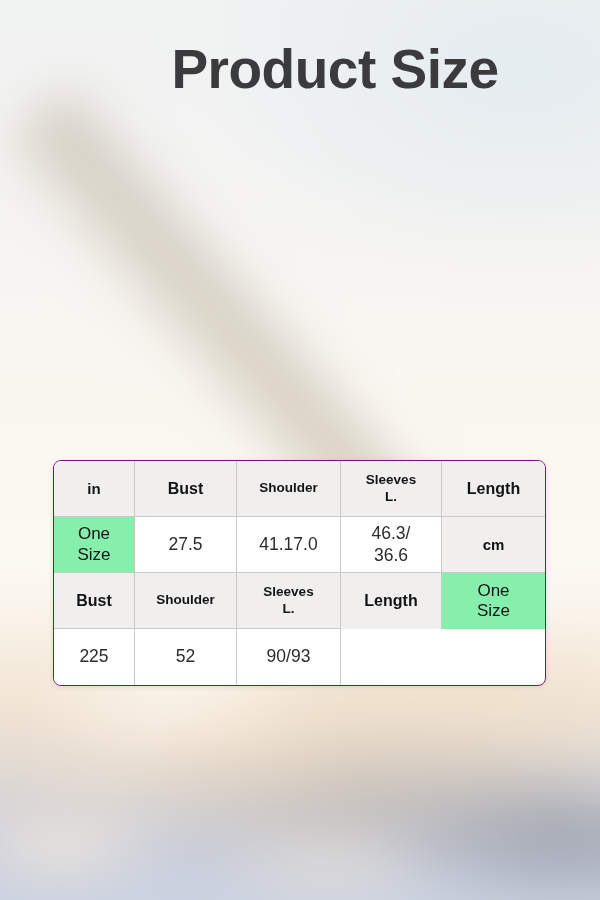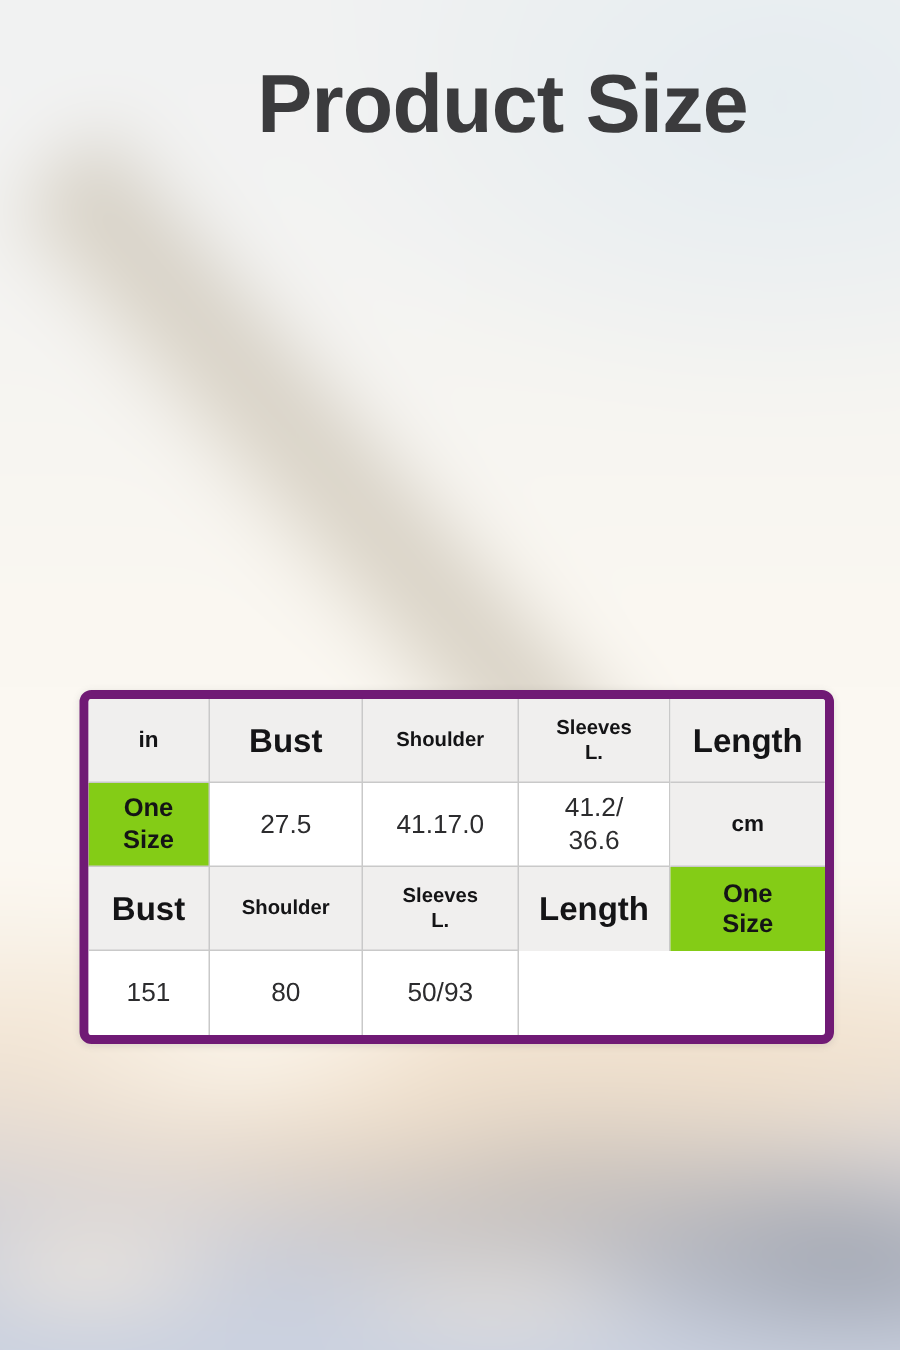--- a/index.html
+++ b/index.html
@@ -38,37 +38,37 @@
     font-size:55px;line-height:73px;letter-spacing:-0.5px;padding-left:35px;
   }
 
   
   .size-table{
     position:absolute;left:53px;top:460px;
     display:grid;
     grid-template-columns:81px 102px 104px 101px 103px;
     grid-auto-rows:56px;
     background:#fff;
-    border:6px solid #701a75;
+    border:1px solid #701a75;
     border-radius:8px;
     overflow:hidden;
     box-shadow:0 1px 5px rgba(90,90,95,0.15);
   }
   .c{
     display:flex;align-items:center;justify-content:center;
     text-align:center;white-space:pre-line;
     border-right:1px solid #c9c9c9;border-bottom:1px solid #c9c9c9;
     color:#141416;
   }
   .c:nth-child(5n){border-right:none;}
   .c:nth-last-child(-n+5){border-bottom:none;}
   .th{background:#f0efee;font-weight:700;font-size:15px;}
-  .th.big{font-size:22px;}
+  .th.big{font-size:16px;}
   .th.mid{font-size:13.5px;line-height:1.25;}
-  .label{background:#84cc16;font-weight:700;font-size:17px;line-height:1.2;}
+  .label{background:#86efac;font-weight:400;font-size:17px;line-height:1.2;}
   .td{background:#ffffff;font-weight:400;font-size:17.5px;color:#2c2c2e;line-height:1.25;}
 </style>
 </head>
 <body>
 
 <div class="stage">
 
   <div class="bg">
     <div class="wing"></div>
   </div>
@@ -83,30 +83,30 @@
     <div class="c th big">Bust</div>
     <div class="c th mid">Shoulder</div>
     <div class="c th mid">Sleeves
 L.</div>
     <div class="c th big">Length</div>
 
     <div class="c label">One
 Size</div>
     <div class="c td">27.5</div>
     <div class="c td">41.17.0</div>
-    <div class="c td">41.2/
+    <div class="c td">46.3/
 36.6</div>
 
     <div class="c th">cm</div>
     <div class="c th big">Bust</div>
     <div class="c th mid">Shoulder</div>
     <div class="c th mid">Sleeves
 L.</div>
     <div class="c th big">Length</div>
 
     <div class="c label">One
 Size</div>
-    <div class="c td">151</div>
-    <div class="c td">80</div>
-    <div class="c td">50/93</div>
+    <div class="c td">225</div>
+    <div class="c td">52</div>
+    <div class="c td">90/93</div>
   </div>
 
 </div>
 
 </body></html>

